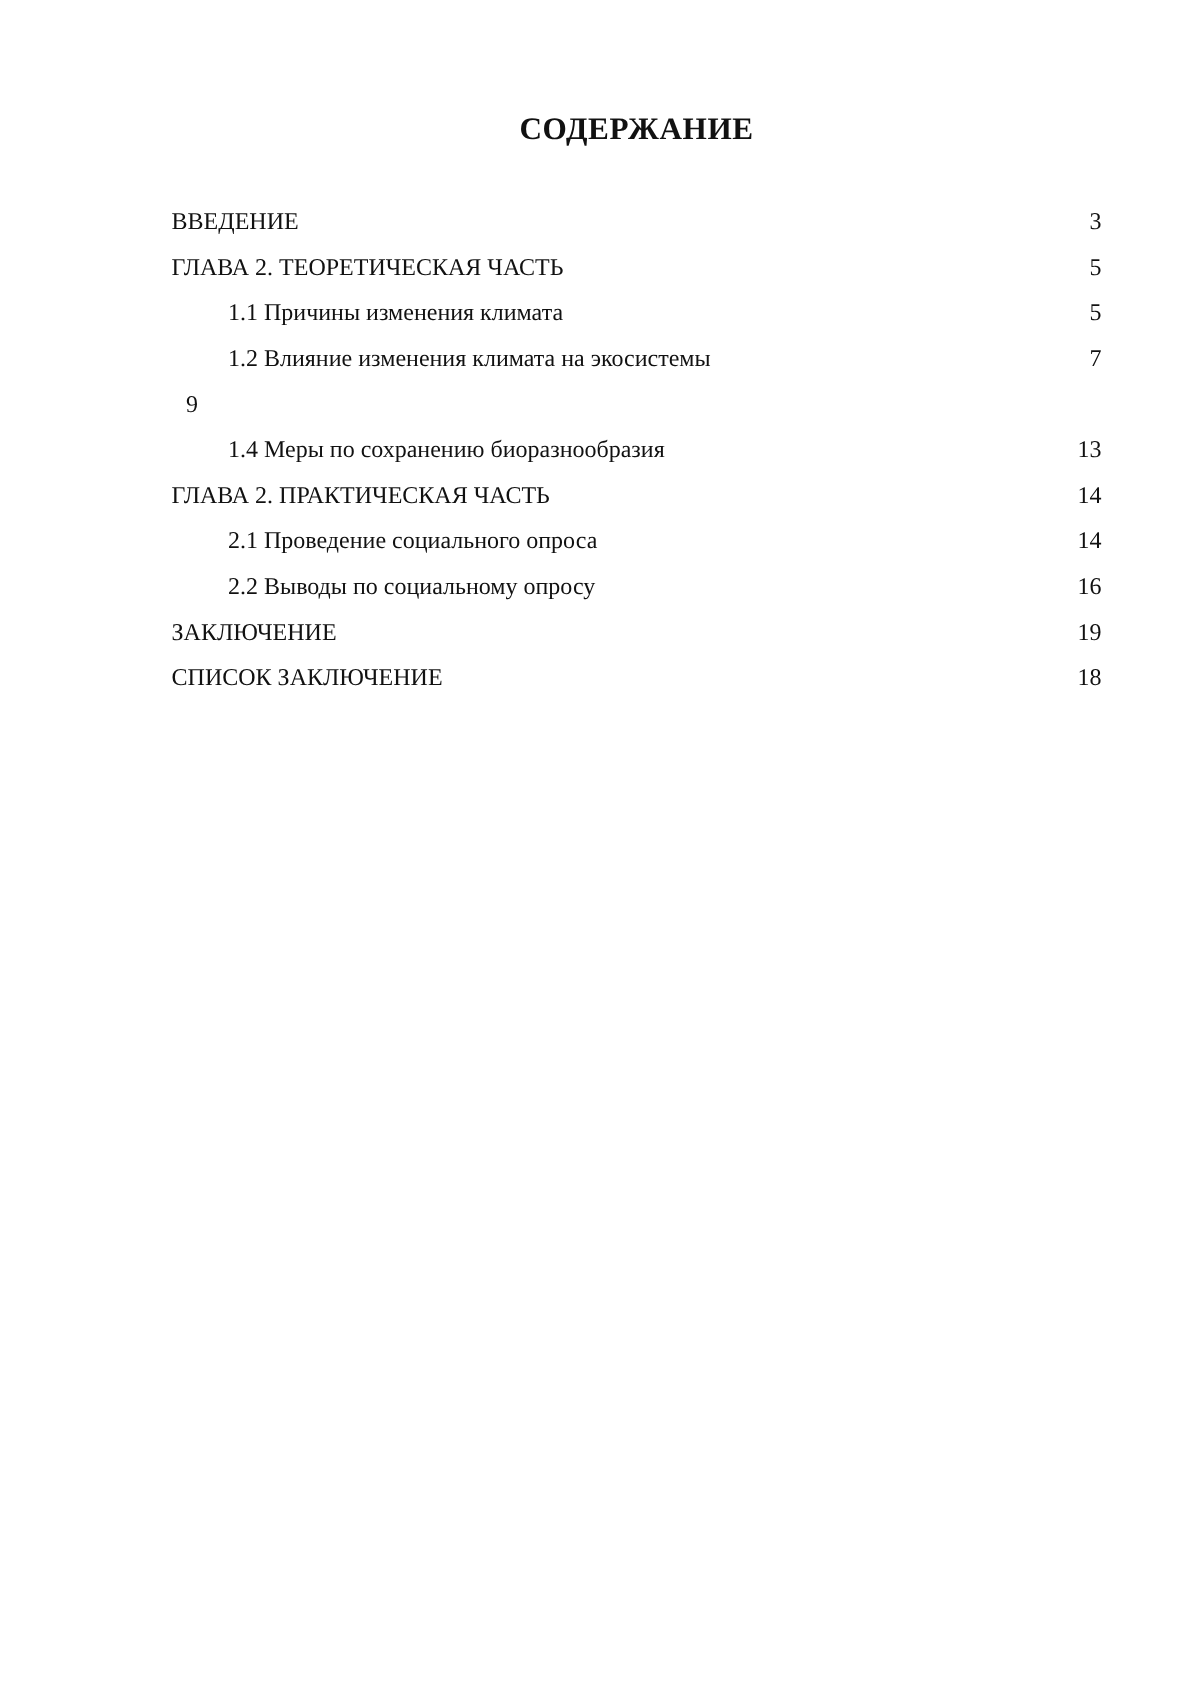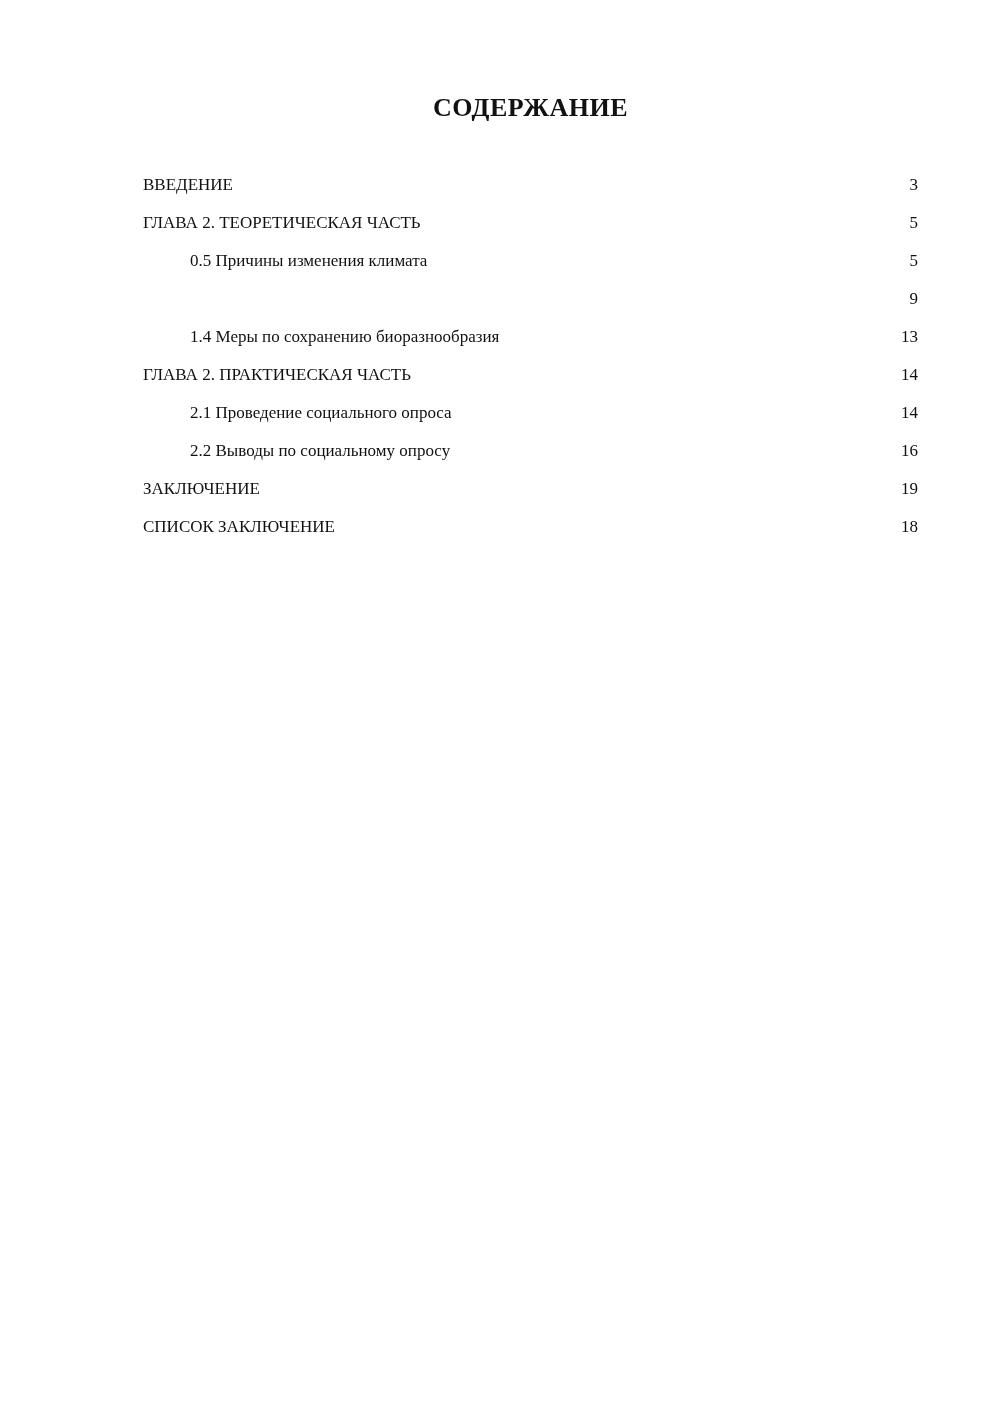--- a/index.html
+++ b/index.html
@@ -28,23 +28,23 @@
     font-weight: bold;
     line-height: 32px;
     text-align: center;
     letter-spacing: 0.5px;
   }
   .toc {
     width: 775px;
   }
   .toc-row {
     display: flex;
-    justify-content: flex-end;
+    justify-content: space-between;
     align-items: flex-end;
-    font-size: 17px;
+    font-size: 20px;
     line-height: 38px;
   }
   .toc-label {
     flex: 1 1 auto;
   }
   .toc-page {
     flex: 0 0 auto;
     text-align: right;
     padding-left: 12px;
   }
@@ -86,24 +86,28 @@
         <span class="toc-label">ВВЕДЕНИЕ</span>
         <span class="toc-page">3</span>
       </div>
 
       <div class="toc-row lvl0">
         <span class="toc-label">ГЛАВА 2. ТЕОРЕТИЧЕСКАЯ ЧАСТЬ</span>
         <span class="toc-page">5</span>
       </div>
 
       <div class="toc-row lvl1">
-        <span class="toc-label">0.5 Причины изменения климата</span>
+        <span class="toc-label">1.1 Причины изменения климата</span>
         <span class="toc-page">5</span>
       </div>
 
+      <div class="toc-row lvl1">
+        <span class="toc-label">1.2 Влияние изменения климата на экосистемы</span>
+        <span class="toc-page">7</span>
+      </div>
 
       <div class="toc-row row-multiline">
         <span class="toc-page">9</span>
       </div>
 
       <div class="toc-row lvl1">
         <span class="toc-label">1.4 Меры по сохранению биоразнообразия</span>
         <span class="toc-page">13</span>
       </div>
 

